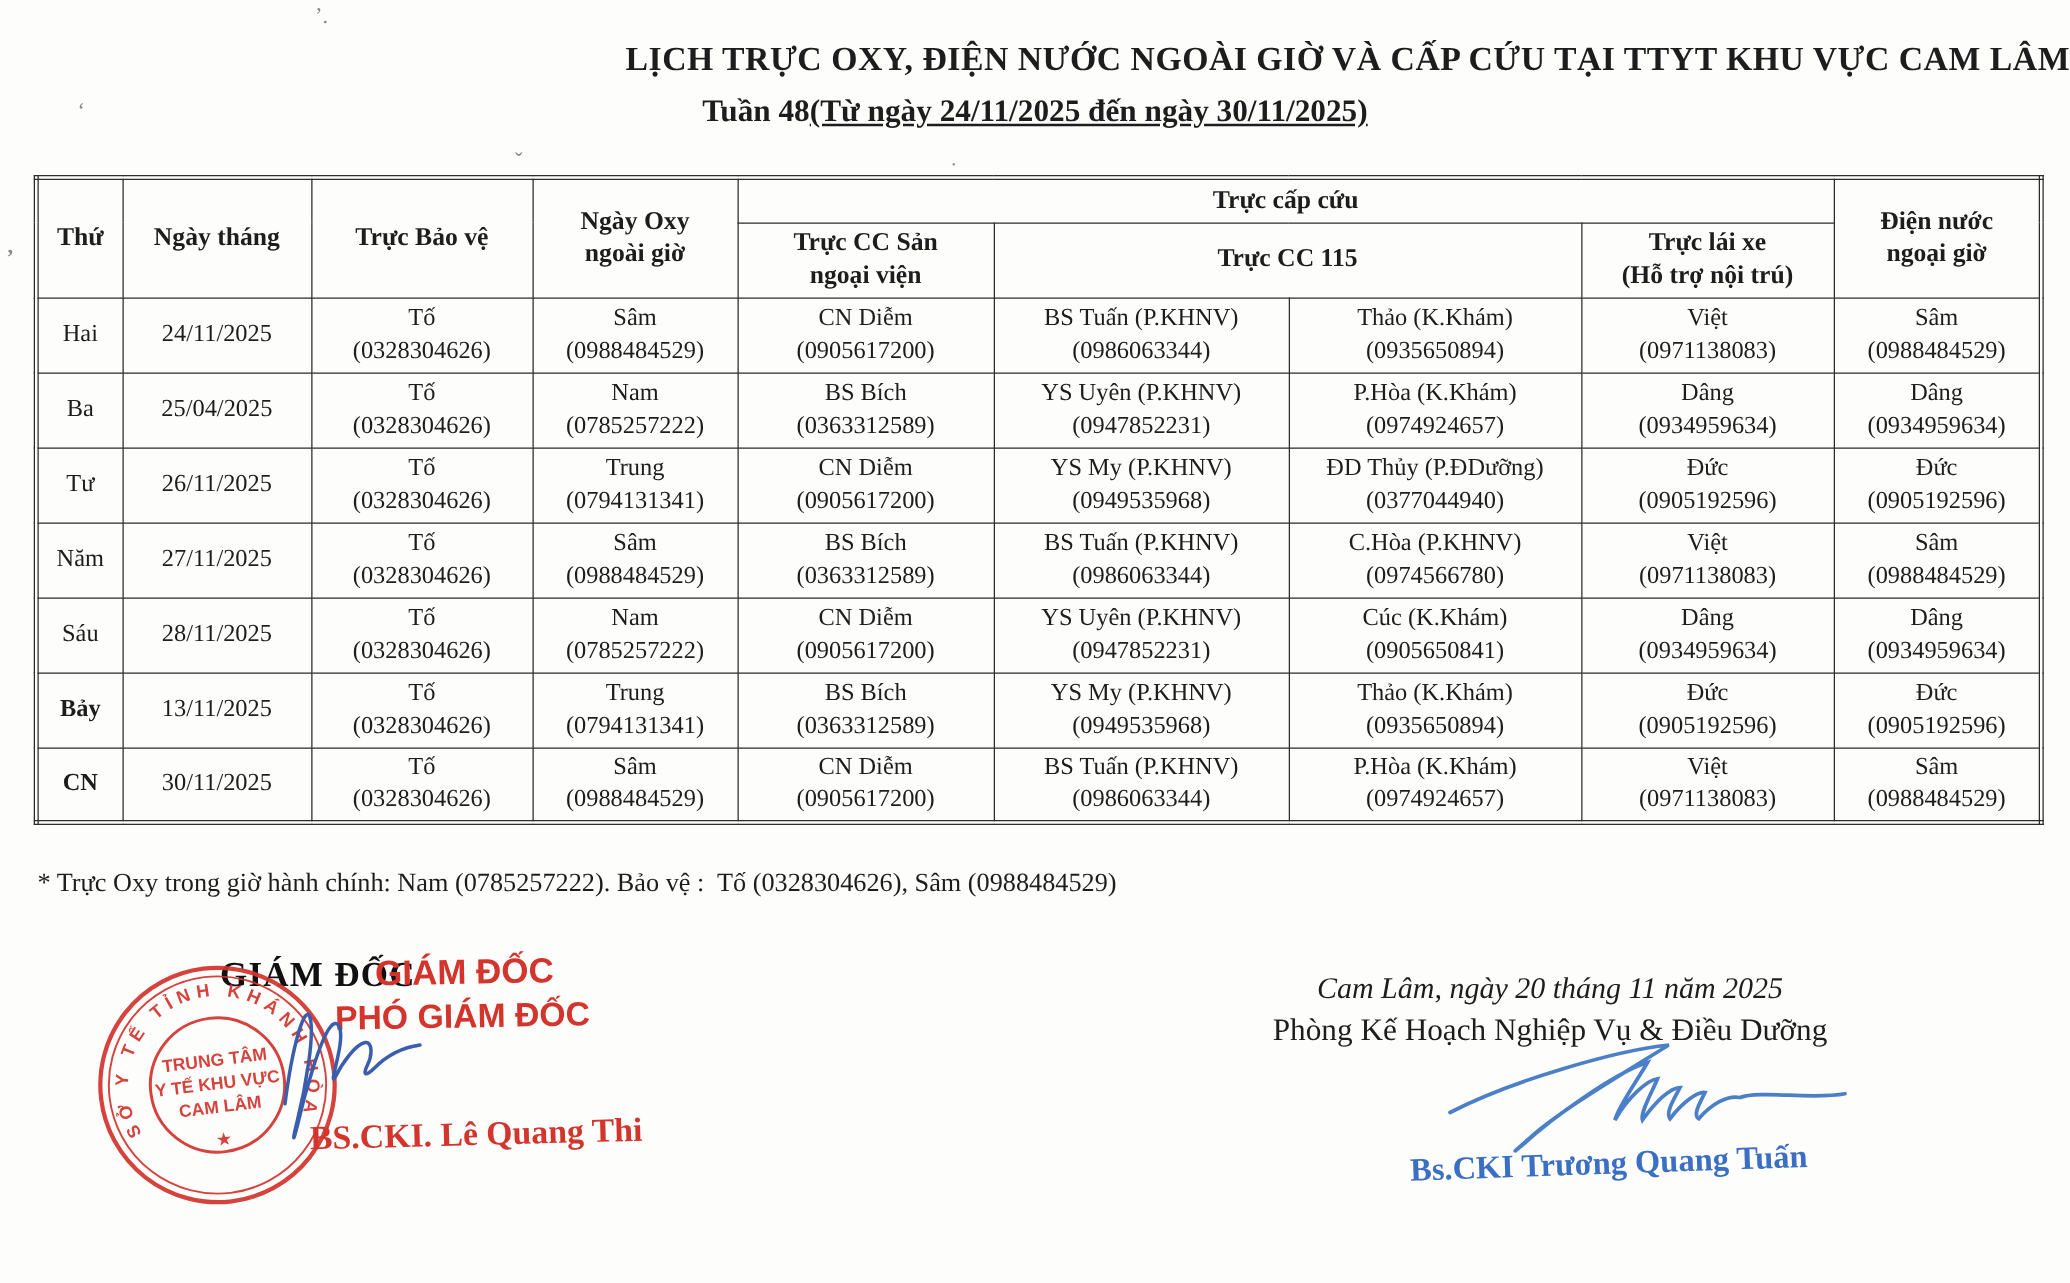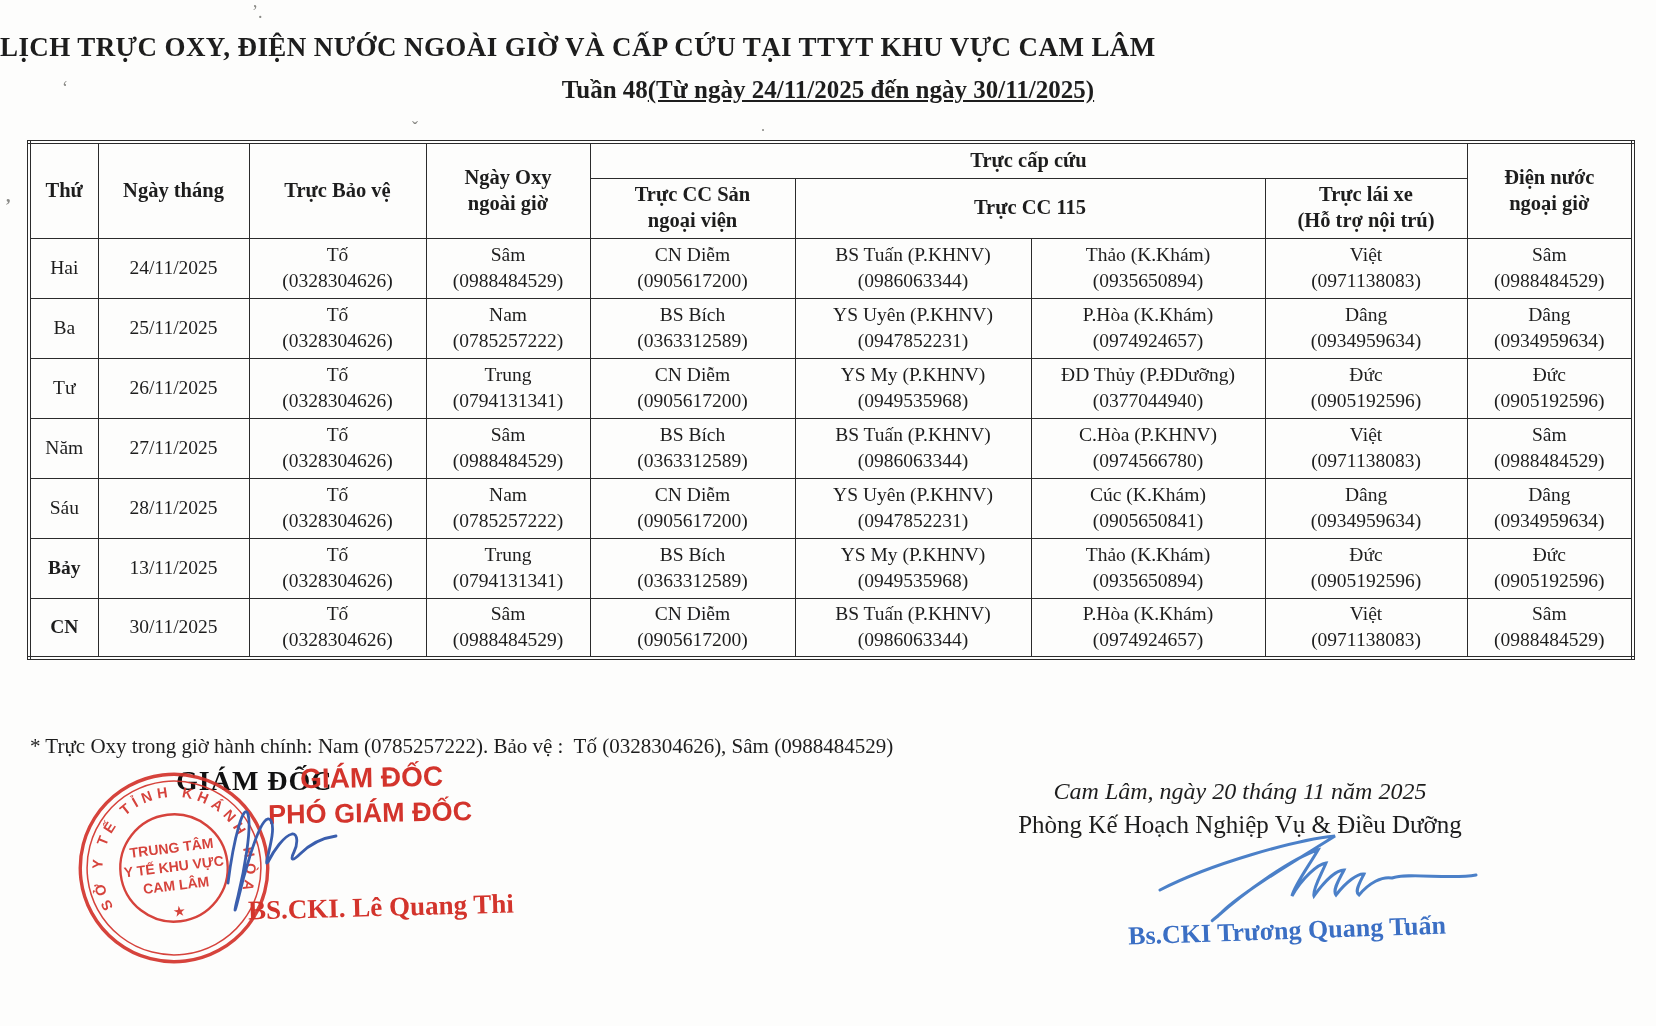--- a/index.html
+++ b/index.html
@@ -3,42 +3,42 @@
 <meta charset="utf-8">
 <style>
   html,body{margin:0;padding:0;background:#e8e8e6;}
   .page{
     position:relative; width:1656px; height:1026px; background:#fdfdfc;
     font-family:"Liberation Serif", serif; color:#1d1d1d; overflow:hidden;
     margin:0 auto;
   }
   .doc-title{
     position:absolute; top:32px; left:0; width:100%;
-    text-align:left; font-size:27px; font-weight:bold; letter-spacing:.4px;
+    text-align:right; font-size:27px; font-weight:bold; letter-spacing:.4px;
   }
   .doc-subtitle{
     position:absolute; top:76px; left:0; width:100%;
     text-align:center; font-size:25px; font-weight:bold;
   }
   .doc-subtitle .range{ text-decoration:underline; }
   .tbl-wrap{ position:absolute; left:27px; top:140px; width:1604px; }
   table.schedule{
     border-collapse:collapse; width:100%; table-layout:fixed;
     border:4px double #2b2b2b;
   }
   table.schedule th, table.schedule td{
     border:1.6px solid #2b2b2b; text-align:center; vertical-align:middle;
     white-space:pre-line; padding:1px 2px; overflow:hidden;
   }
   table.schedule th{ font-size:20.5px; font-weight:bold; line-height:1.25; }
   table.schedule td{ font-size:19.5px; line-height:1.35; }
   tr.hdr1{ height:36px; } tr.hdr2{ height:60px;margin-top:36px; } tr.data{ height:60px; }
   td.day-bold{ font-weight:bold; }
   .footnote{
-    position:absolute; left:30px; top:694px; font-size:21px; white-space:pre-wrap;margin-top:40px;
+    position:absolute; left:30px; top:694px; font-size:21px; white-space:pre-wrap;
   }
   .signoff-right{
     position:absolute; left:960px; top:738px; width:560px; text-align:center;margin-top:40px;
   }
   .place-date{ font-style:italic; font-size:24px; }
   .department{ font-weight:normal; font-size:25px; margin-top:6px; }
   .black-title{
     position:absolute; left:176px; top:765px; font-size:28px; font-weight:bold;
     letter-spacing:1px; color:#111;
   }
@@ -119,21 +119,21 @@
 (0986063344)</td>
         <td>Thảo (K.Khám)
 (0935650894)</td>
         <td>Việt
 (0971138083)</td>
         <td>Sâm
 (0988484529)</td>
       </tr>
       <tr class="data">
         <td>Ba</td>
-        <td>25/11/2025</td>
+        <td>25/04/2025</td>
         <td>Tố
 (0328304626)</td>
         <td>Nam
 (0785257222)</td>
         <td>BS Bích
 (0363312589)</td>
         <td>YS Uyên (P.KHNV)
 (0947852231)</td>
         <td>P.Hòa (K.Khám)
 (0974924657)</td>

